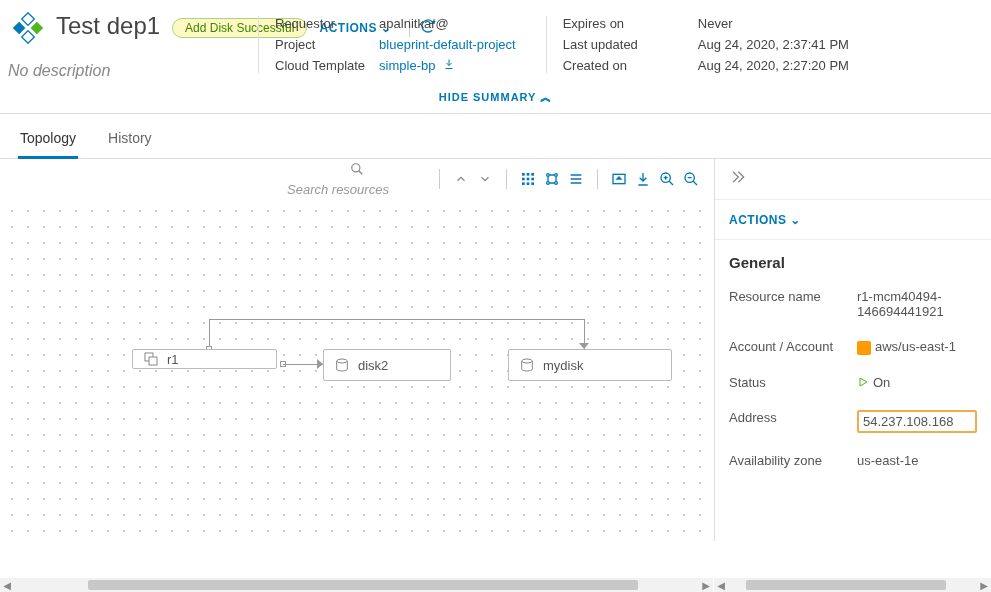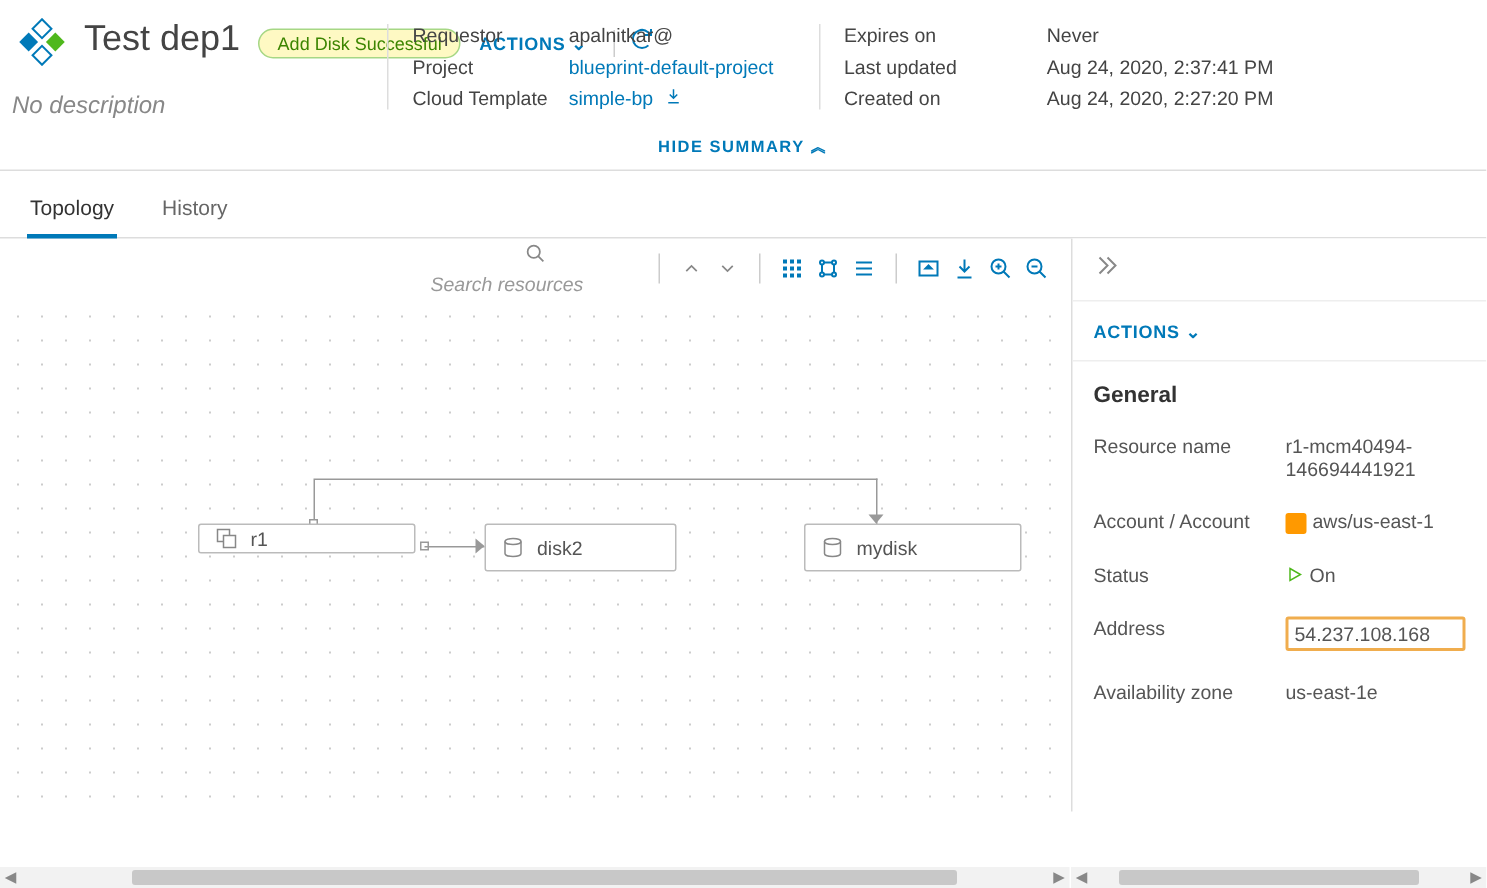--- a/index.html
+++ b/index.html
@@ -46,21 +46,21 @@
   .tb-sep { width: 1px; height: 20px; background: #ccc; margin: 0 6px; }
   .tb-icon { width: 18px; height: 18px; color: #0079b8; cursor: pointer; display: inline-flex; align-items: center; justify-content: center; }
   .tb-icon.grey { color: #888; }
   
   .canvas { position: absolute; top: 40px; left: 0; right: 0; bottom: 0; background-image: radial-gradient(circle, #ccc 1px, transparent 1px); background-size: 16px 16px; background-position: 4px 4px; }
   
   .node { position: absolute; background: #fff; border: 1px solid #bbb; border-radius: 2px; display: flex; align-items: center; padding: 4px 10px; gap: 8px; font-size: 13px; color: #555; }
   .node-icon { color: #888; }
   .node.r1 { left: 132px; top: 150px; width: 145px; height: 20px; }
   .node.disk2 { left: 323px; top: 150px; width: 128px; height: 32px; }
-  .node.mydisk { left: 536px; top: 150px; width: 145px; height: 32px; }
+  .node.mydisk { left: 508px; top: 150px; width: 164px; height: 32px; }
   
   .edge { position: absolute; }
   .edge-h1 { left: 283px; top: 165px; width: 40px; height: 1px; background: #999; }
   .arrow1 { position: absolute; left: 317px; top: 160px; width: 0; height: 0; border-left: 6px solid #999; border-top: 5px solid transparent; border-bottom: 5px solid transparent; }
   .port { position: absolute; width: 6px; height: 6px; background: #fff; border: 1px solid #999; }
   .port.p1 { left: 280px; top: 162px; }
   .port.p2 { left: 206px; top: 147px; }
   
   .edge-top { position: absolute; left: 210px; top: 120px; width: 375px; height: 1px; background: #999; }
   .edge-top-down1 { position: absolute; left: 209px; top: 120px; width: 1px; height: 31px; background: #999; }

